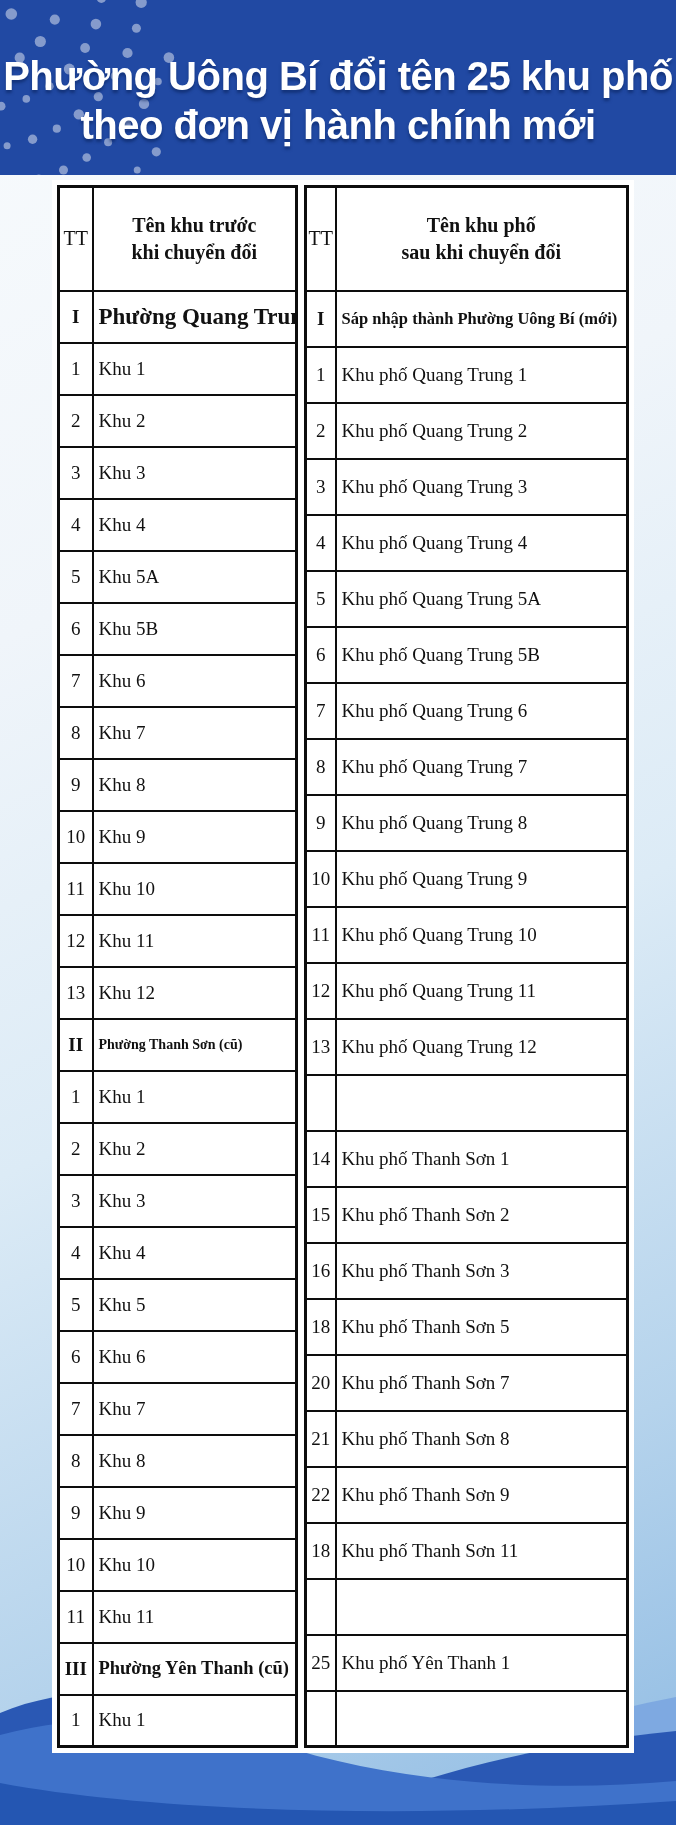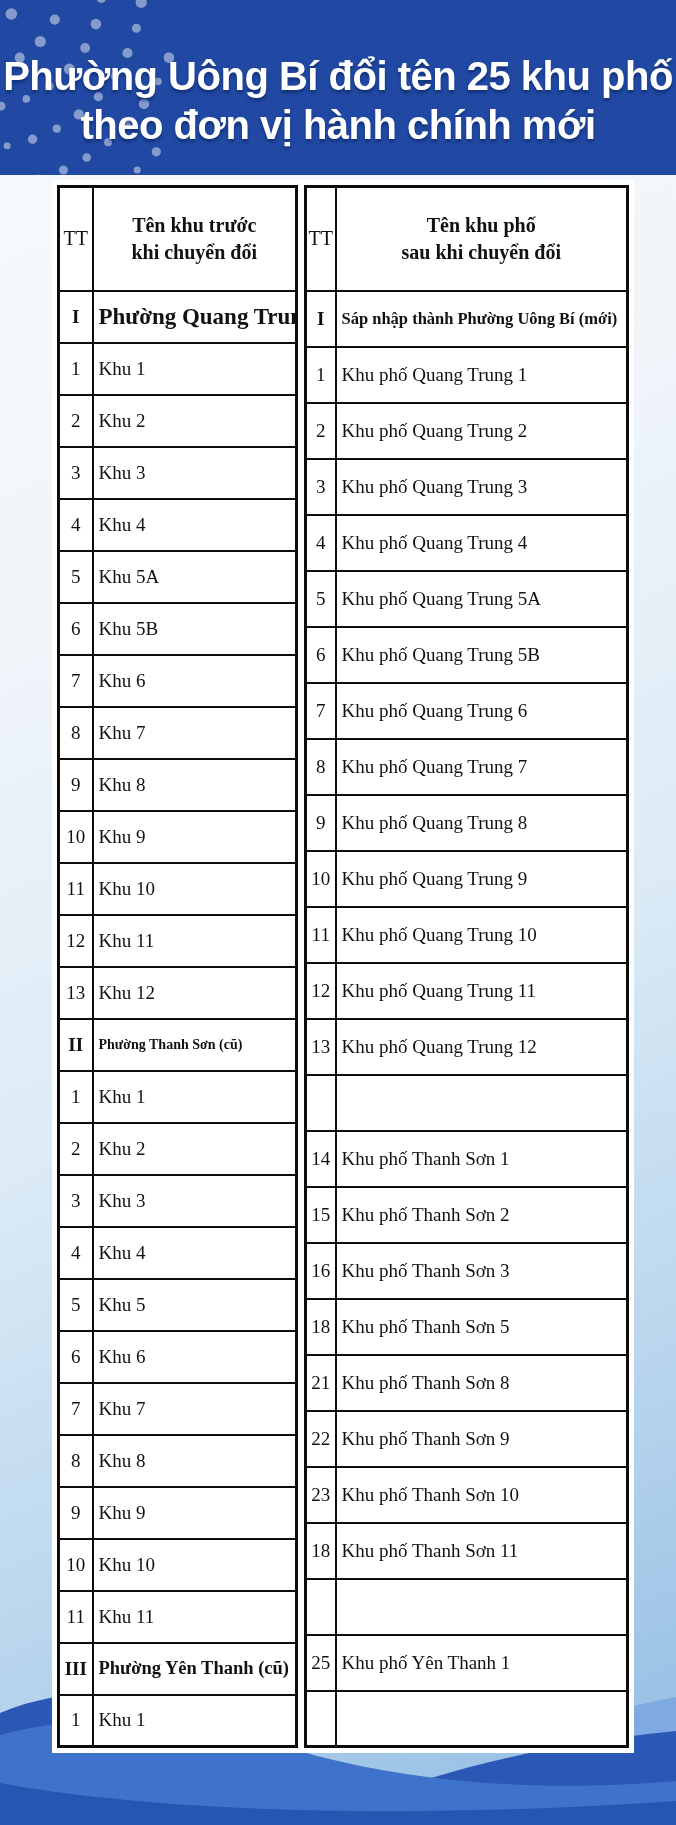--- a/index.html
+++ b/index.html
@@ -354,30 +354,30 @@
           </tr>
           <tr class="body-row">
             <td class="tt-cell">16</td>
             <td class="name-cell">Khu phố Thanh Sơn 3</td>
           </tr>
           <tr class="body-row">
             <td class="tt-cell">18</td>
             <td class="name-cell">Khu phố Thanh Sơn 5</td>
           </tr>
           <tr class="body-row">
+            <td class="tt-cell">20</td>
+            <td class="name-cell">Khu phố Thanh Sơn 7</td>
+          </tr>
+          <tr class="body-row">
             <td class="tt-cell">21</td>
             <td class="name-cell">Khu phố Thanh Sơn 8</td>
           </tr>
           <tr class="body-row">
             <td class="tt-cell">22</td>
             <td class="name-cell">Khu phố Thanh Sơn 9</td>
-          </tr>
-          <tr class="body-row">
-            <td class="tt-cell">23</td>
-            <td class="name-cell">Khu phố Thanh Sơn 10</td>
           </tr>
           <tr class="body-row">
             <td class="tt-cell">18</td>
             <td class="name-cell">Khu phố Thanh Sơn 11</td>
           </tr>
           <tr class="body-row bold">
             <td class="tt-cell"></td>
             <td class="name-cell"></td>
           </tr>
           <tr class="body-row">

